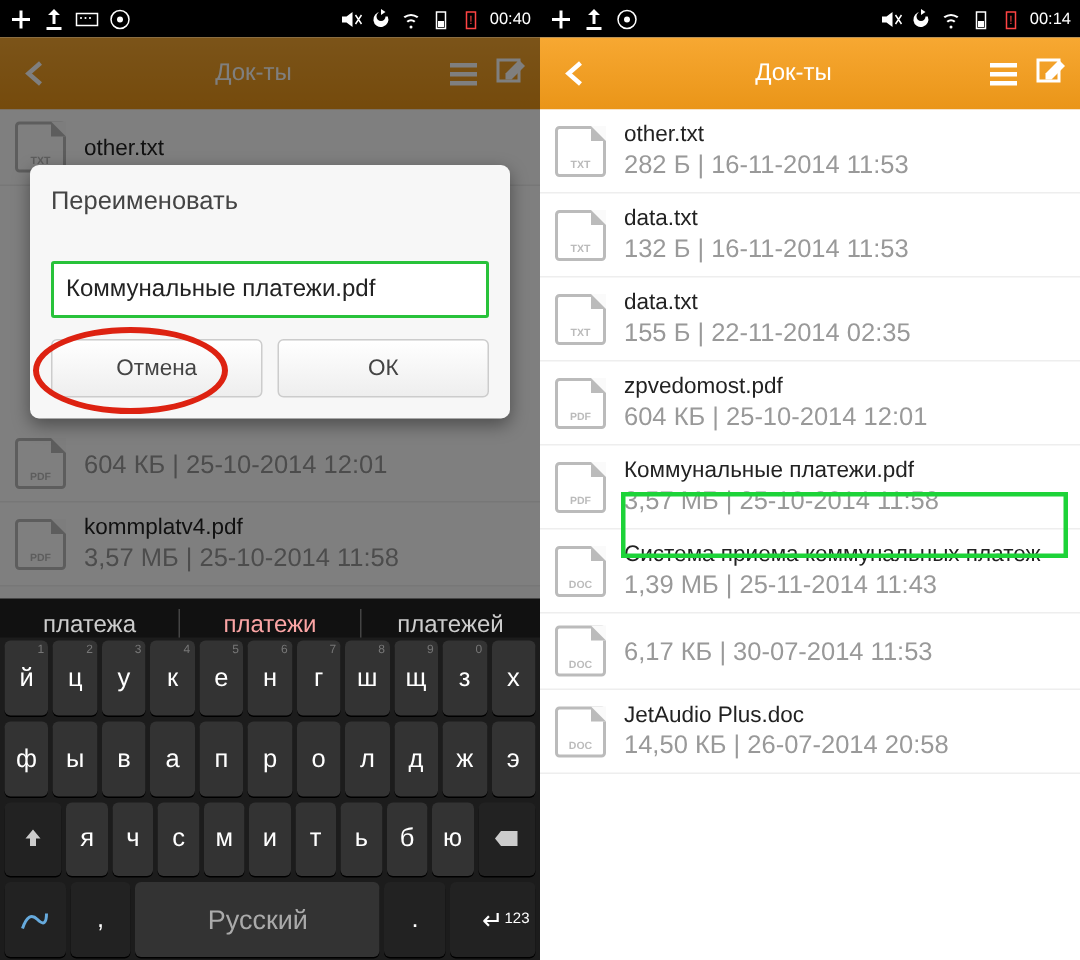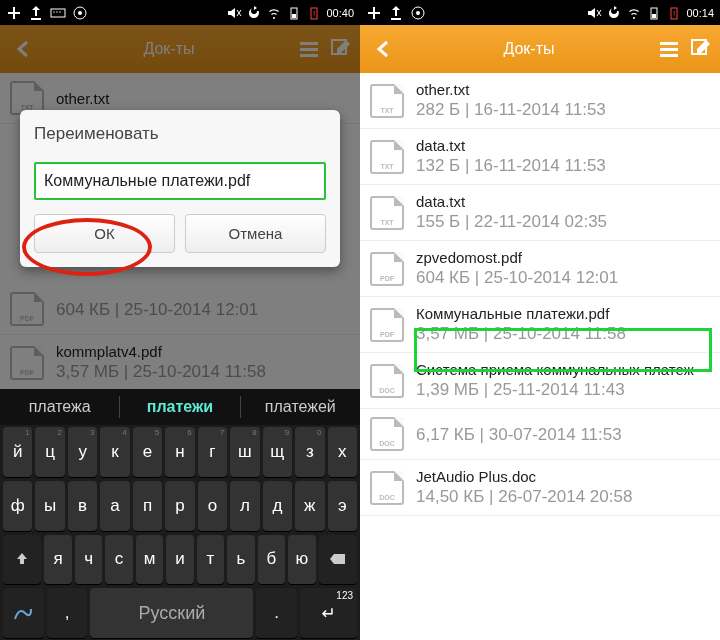--- a/index.html
+++ b/index.html
@@ -16,29 +16,29 @@
 .header svg{width:22px;height:22px;fill:#fff}
 .list{background:#fff}
 .row{display:flex;align-items:center;padding:8px 10px;border-bottom:1px solid #eee}
 .fileicon{width:34px;height:34px;border:2px solid #bbb;border-radius:3px;margin-right:12px;position:relative}
 .fileicon::before{content:"";position:absolute;top:-2px;right:-2px;border-top:10px solid #fafafa;border-left:10px solid #bbb}
 .fileicon span{position:absolute;bottom:2px;left:0;right:0;text-align:center;font-size:7px;color:#bbb;font-weight:bold}
 .fileinfo .name{font-size:15px;color:#222}
 .fileinfo .meta{font-size:17px;color:#999;margin-top:2px}
 .overlay{position:absolute;top:25px;left:0;right:0;bottom:0;background:rgba(0,0,0,.5)}
 .dialog{position:absolute;top:110px;left:20px;right:20px;background:#f7f7f7;border-radius:6px;box-shadow:0 4px 12px rgba(0,0,0,.4);padding:14px}
-.dialog .dtitle{font-size:17px;color:#444;margin-bottom:18px}
+.dialog .dtitle{font-size:17px;color:#444;margin-bottom:30px}
 .dialog input{width:100%;border:2px solid #28c23a;border-radius:2px;padding:8px;font-size:16px;color:#222}
 .dbtns{display:flex;gap:10px;margin-top:14px}
 .dbtns button{flex:1;padding:10px;border:1px solid #ccc;background:linear-gradient(#fff,#eee);border-radius:4px;font-size:15px;color:#444;cursor:pointer}
 .ellipse{position:absolute;top:218px;left:22px;width:130px;height:58px;border:4px solid #d21;border-radius:50%;pointer-events:none}
 .greenbox{position:absolute;border:3px solid #1dd338;pointer-events:none}
-.kbbar{position:absolute;bottom:215px;left:0;right:0;height:36px;background:#111;display:flex;align-items:center;color:#fff}
+.kbbar{position:absolute;bottom:205px;left:0;right:0;height:36px;background:#111;display:flex;align-items:center;color:#fff}
 .kbbar span{flex:1;text-align:center;font-size:16px;color:#ccc}
-.kbbar span.sel{color:#5eead4;font-weight:bold}
+.kbbar span.sel{color:#fca5a5;font-weight:normal}
 .kbbar .div{width:1px;height:22px;background:#444}
 .keyboard{position:absolute;bottom:0;left:0;right:0;height:215px;background:#1c1c1c;display:flex;flex-direction:column}
 .krow{flex:1;display:flex;gap:3px;padding:2px 3px}
 .key{flex:1;background:#333;border-radius:4px;display:flex;align-items:center;justify-content:center;color:#fff;font-size:17px;position:relative;box-shadow:0 1px 0 #000}
 .key.dark{background:#222}
 .key .sub{position:absolute;top:1px;right:3px;font-size:8px;color:#777}
 .key.wide{flex:1.4}
 .key.space{flex:4;font-size:18px;color:#aaa}
 .listb{background:#fff;height:567px;overflow:hidden}
 </style>
@@ -132,22 +132,22 @@
           <div class="meta">3,57 МБ | 25-10-2014 11:58</div>
         </div>
     </div>
   </div>
 
   <div class="overlay"></div>
   <div class="dialog">
     <div class="dtitle">Переименовать</div>
     <input value="Коммунальные платежи.pdf" style="">
     <div class="dbtns">
+      <button>Отмена</button>
       <button>ОК</button>
-      <button>Отмена</button>
     </div>
   </div>
   <div class="ellipse"></div>
 
   <div class="kbbar">
     <span>платежа</span>
       <div class="div"></div>
     <span class="sel">платежи</span>
       <div class="div"></div>
     <span>платежей</span>
@@ -202,21 +202,21 @@
       </div>
     <div class="krow">
       <div class="key dark">
           <svg width="20" height="16">
             <path d="M2 14Q6 2 12 8T18 4" fill="none" stroke="#6ad" stroke-width="2"></path>
           </svg>
         </div>
       <div class="key dark">,</div>
       <div class="key space">Русский</div>
       <div class="key dark">.</div>
-      <div class="key dark wide"><span style="font-size:10px;position:absolute;top:2px;right:4px">123</span>↵</div>
+      <div class="key dark wide"><span style="font-size:10px;position:absolute;top:19px;right:4px">123</span>↵</div>
     </div>
   </div>
 </div>
 
 <div class="panel">
   <div class="statusbar">
     <div class="left">
       <svg>
           <path d="M7 2h2v12H7zM2 7h12v2H2z"></path>
         </svg>

